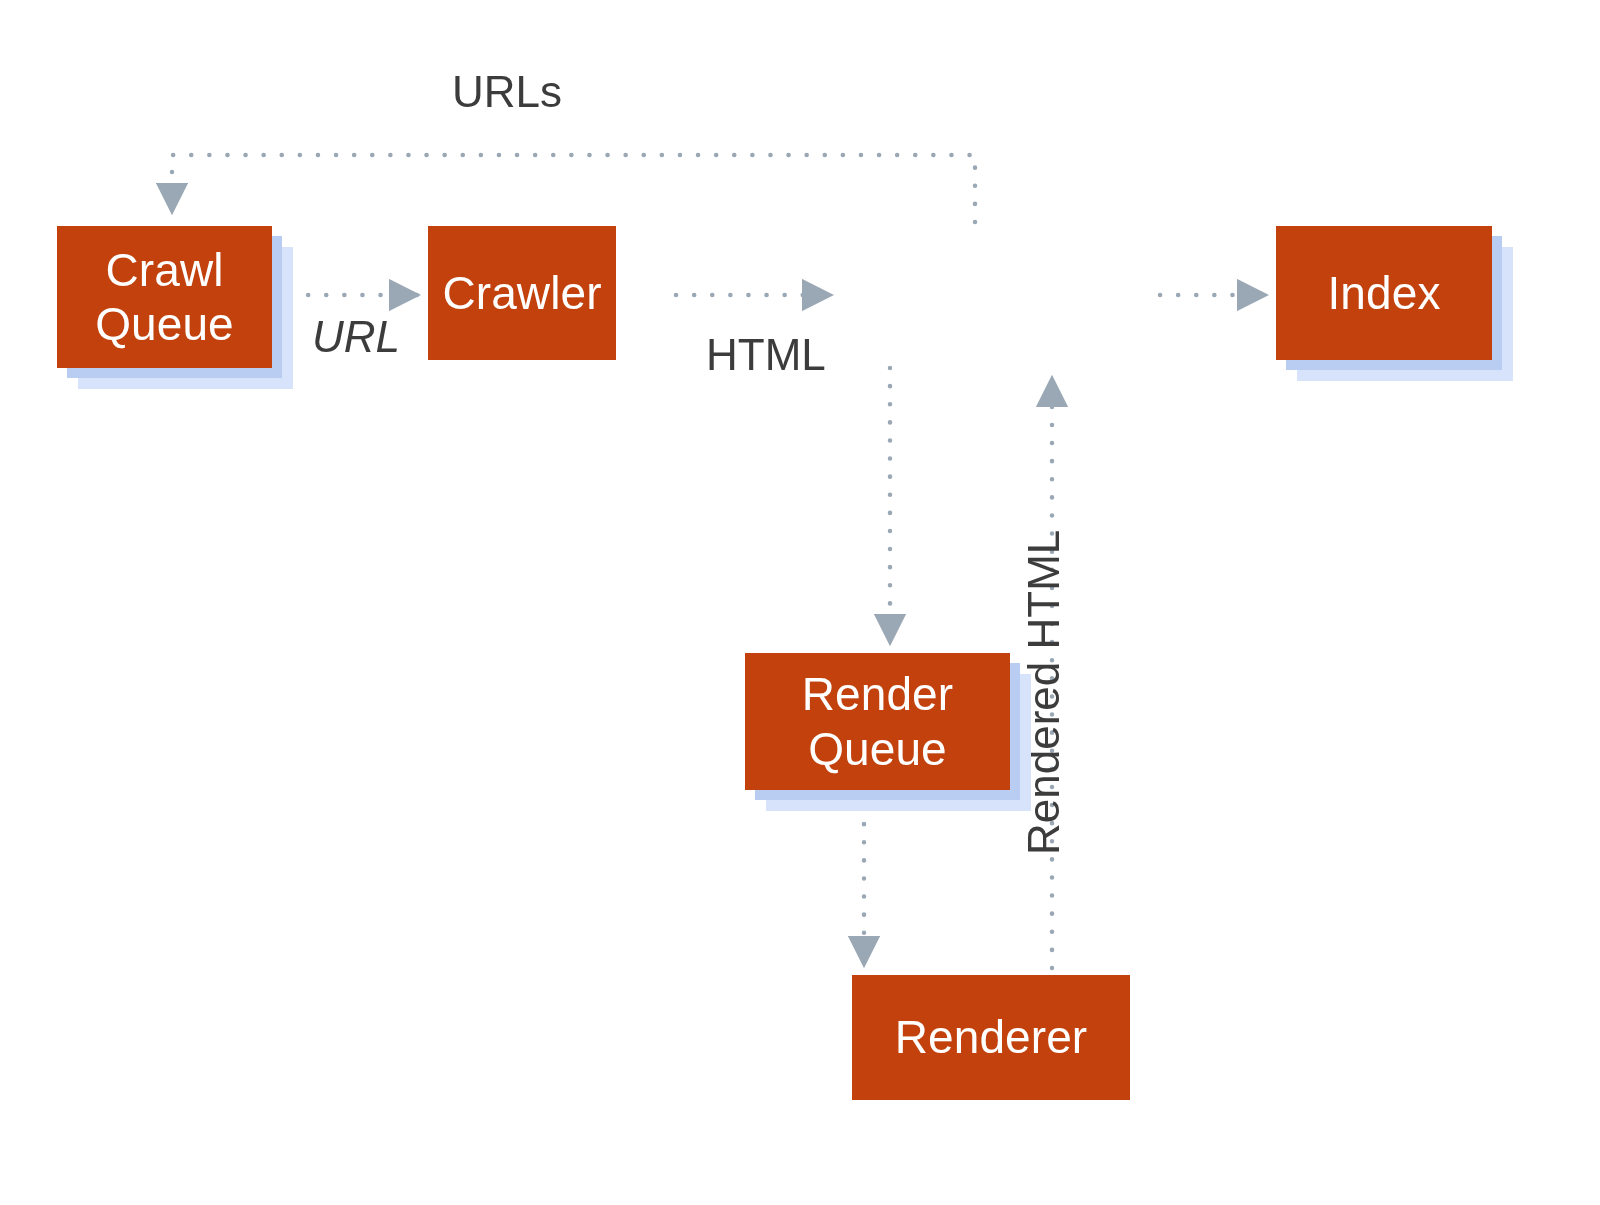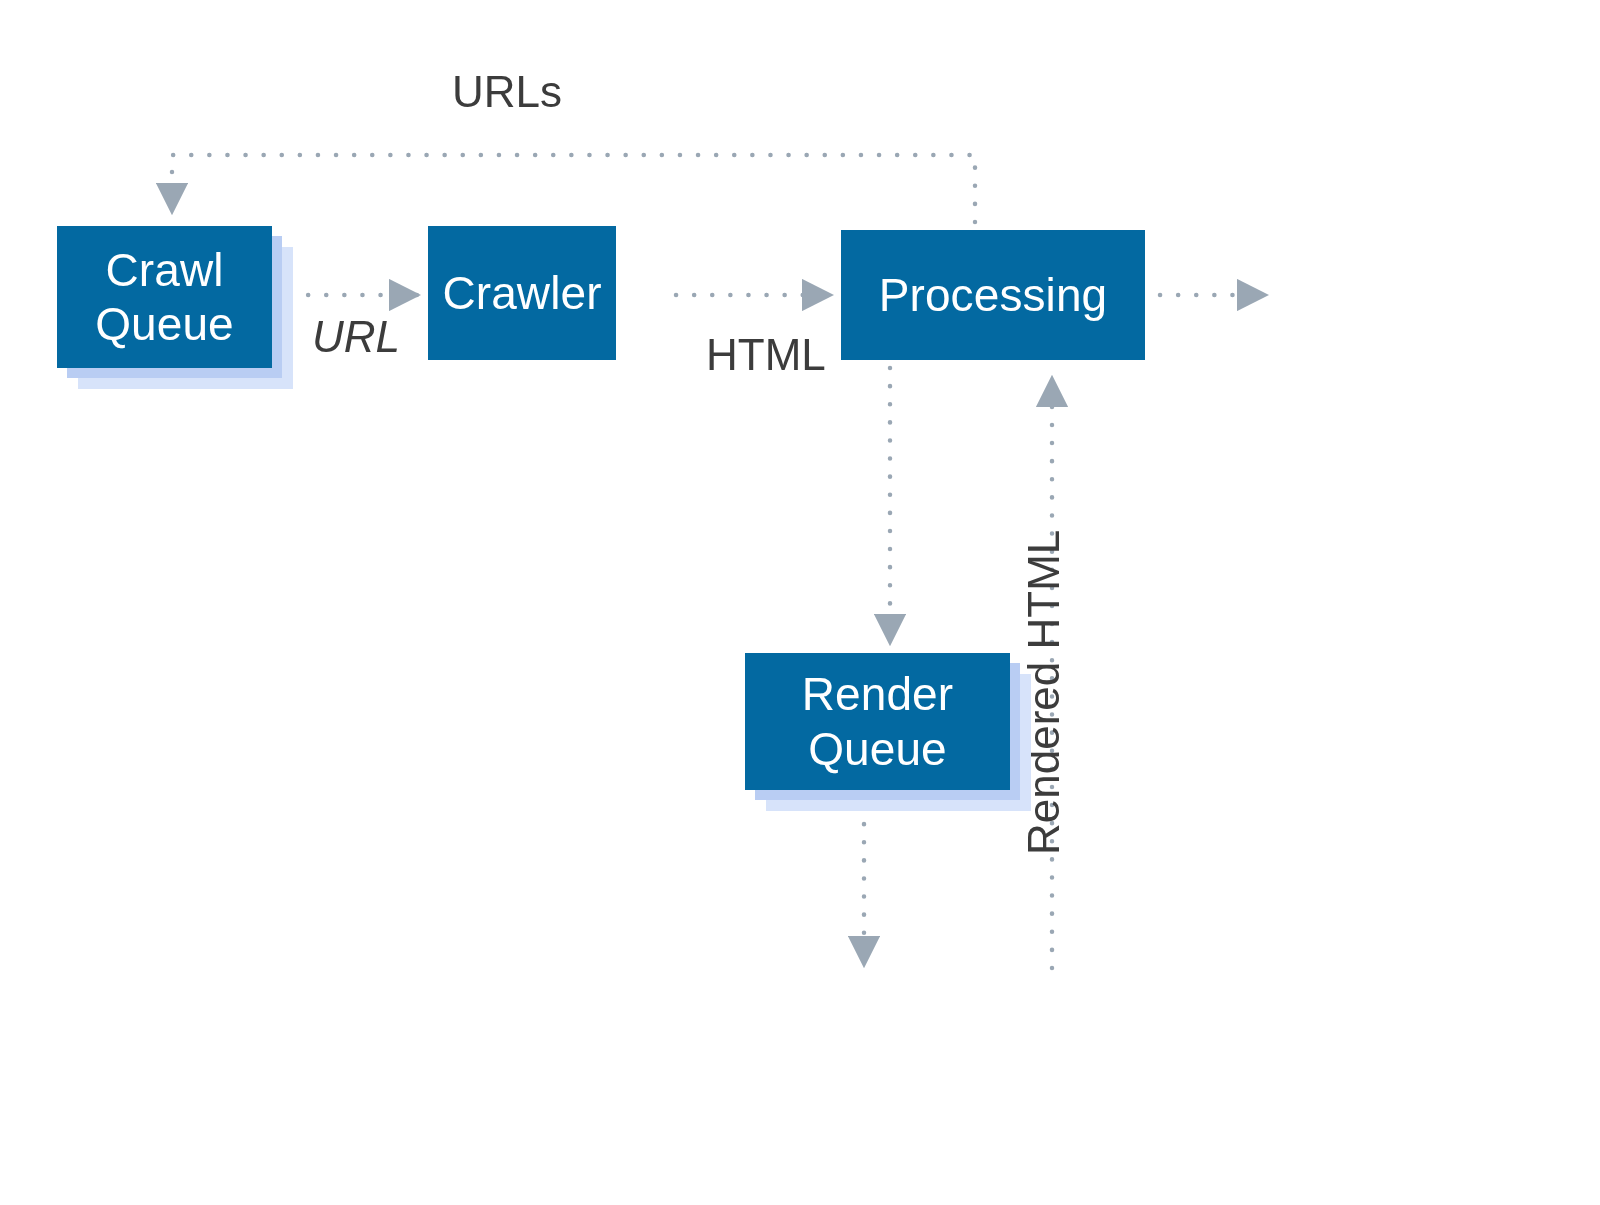--- a/index.html
+++ b/index.html
@@ -31,21 +31,21 @@
   .node {
     position: absolute;
     box-sizing: border-box;
   }
   .node .face {
     position: absolute;
     left: 0;
     top: 0;
     width: 100%;
     height: 100%;
-    background: #0369a1;
+    background: #c2410c;
     display: flex;
     align-items: center;
     justify-content: center;
     z-index: 3;
   }
   .node .label {
     color: #ffffff;
     font-size: 46px;
     line-height: 1.18;
     text-align: center;
@@ -135,36 +135,43 @@
 Queue</span>
     </div>
   </div>
 
   <div class="node" style="left:428px; top:226px; width:188px; height:134px;">
     <div class="face">
       <span class="label">Crawler</span>
     </div>
   </div>
 
-  <div class="node" style="left:841px; top:230px; width:304px; height:130px;">
+
+  <div class="node stacked" style="left:1276px; top:226px; width:216px; height:134px;">
+    <div class="lay2"></div>
+    <div class="lay1"></div>
     <div class="face">
-      <span class="label">Processing</span>
+      <span class="label">Index</span>
     </div>
   </div>
-
 
   <div class="node stacked" style="left:745px; top:653px; width:265px; height:137px;">
     <div class="lay2"></div>
     <div class="lay1"></div>
     <div class="face">
       <span class="label">Render
 Queue</span>
     </div>
   </div>
 
+  <div class="node" style="left:852px; top:975px; width:278px; height:125px;">
+    <div class="face">
+      <span class="label">Renderer</span>
+    </div>
+  </div>
 
   <div class="edge-label" style="left:452px; top:70px;text-align:center;">URLs</div>
 
   <div class="edge-label" style="left:312px; top:315px;font-style:italic;">URL</div>
 
   <div class="edge-label" style="left:686px; top:333px;margin-left:20px;">HTML</div>
 
   <div class="edge-label vertical" style="left:1022px; top:855px;">Rendered HTML</div>
 
 </div>

